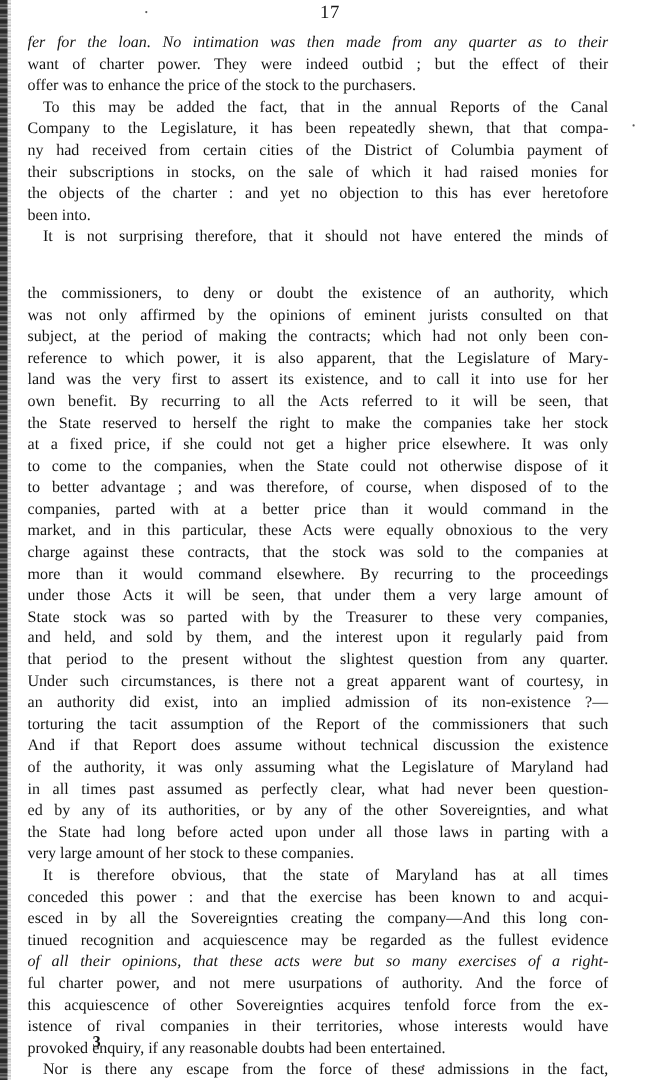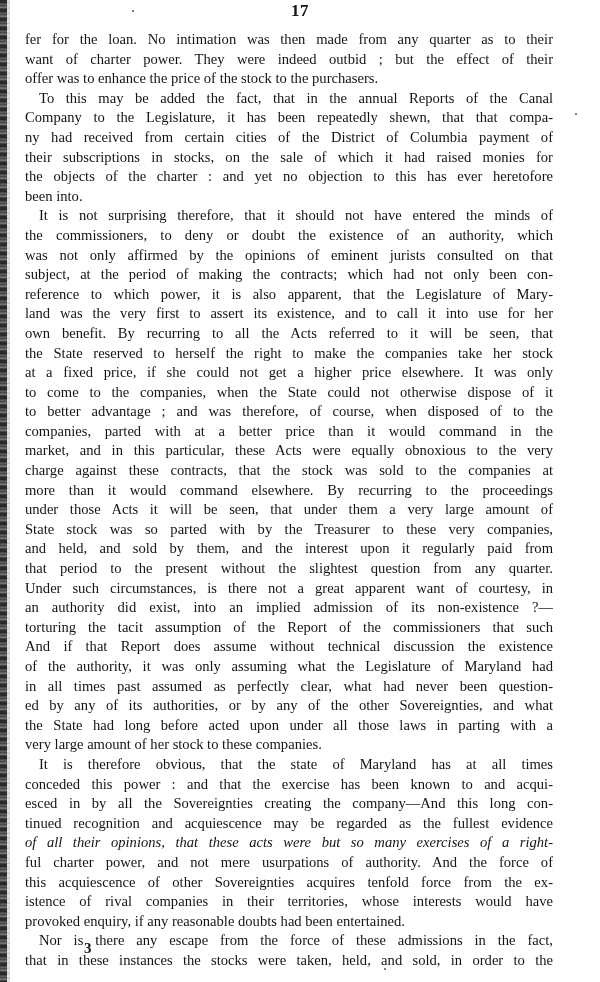--- a/index.html
+++ b/index.html
@@ -32,21 +32,21 @@
       background: repeating-linear-gradient(180deg, #bdbdbd 0px, #e6e6e6 2px, #9a9a9a 3px, #f0f0f0 5px);
       opacity: 0.7;
     }
     .page-number {
       position: absolute;
       top: 1px;
       left: 0;
       width: 600px;
       text-align: center;
       font-size: 17px;
-      font-weight: bold;
+      font-weight: normal;
       letter-spacing: 0.5px;
     }
     .text-block {
       position: absolute;
       left: 25px;
       top: 30px;
       width: 528px;
     }
     .line {
       display: block;
@@ -84,37 +84,37 @@
 <body>
 
 <div class="binding-edge"></div>
 <div class="binding-edge-2"></div>
 
 <div class="page-number">17</div>
 
 <div class="text-block">
 
   <div>
-    <span class="line" style="white-space: normal; overflow: hidden;">fer for the loan.   No intimation was then made from any quarter as to their</span>
+    <span class="line" style="white-space: normal; overflow: hidden; font-style: italic;">fer for the loan.   No intimation was then made from any quarter as to their</span>
     <span class="line" style="white-space: normal; overflow: hidden;">want of charter power.   They were indeed outbid ; but the effect of their</span>
     <span class="line last" style="white-space: nowrap;">offer was to enhance the price of the stock to the purchasers.</span>
   </div>
 
   <div>
     <span class="line indent" style="white-space: normal; overflow: hidden;">To this may be added the fact, that in the annual Reports of the Canal</span>
     <span class="line" style="white-space: normal; overflow: hidden;">Company to the Legislature, it has been repeatedly shewn, that that compa-</span>
     <span class="line" style="white-space: normal; overflow: hidden;">ny had received from certain cities of the District of Columbia payment of</span>
     <span class="line" style="white-space: normal; overflow: hidden;">their subscriptions in stocks, on the sale of which it had raised monies for</span>
     <span class="line" style="white-space: normal; overflow: hidden;">the objects of the charter :  and yet no objection to this has ever heretofore</span>
     <span class="line last" style="white-space: nowrap;">been into.</span>
   </div>
 
   <div>
     <span class="line indent" style="white-space: normal; overflow: hidden;">It is not surprising therefore, that it should not have entered the minds of</span>
-    <span class="line" style="white-space: normal; overflow: hidden;">the commissioners, to deny or doubt the existence of an authority, which</span>
+    <span class="line" style="white-space: normal; overflow: hidden; margin-top: 32px;">the commissioners, to deny or doubt the existence of an authority, which</span>
     <span class="line" style="white-space: normal; overflow: hidden;">was not only affirmed by the opinions of eminent jurists consulted on that</span>
     <span class="line" style="white-space: normal; overflow: hidden;">subject, at the period of making the contracts; which had not only been con-</span>
     <span class="line" style="white-space: normal; overflow: hidden;">reference to which power, it is also apparent, that the Legislature of Mary-</span>
     <span class="line" style="white-space: normal; overflow: hidden;">land was the very first to assert its existence, and to call it into use for her</span>
     <span class="line" style="white-space: normal; overflow: hidden;">own benefit.   By recurring to all the Acts referred to it will be seen, that</span>
     <span class="line" style="white-space: normal; overflow: hidden;">the State reserved to herself the right to make the companies take her stock</span>
     <span class="line" style="white-space: normal; overflow: hidden;">at a fixed price, if she could not get a higher price elsewhere.   It was only</span>
     <span class="line" style="white-space: normal; overflow: hidden;">to come to the companies, when the State could not otherwise dispose of it</span>
     <span class="line" style="white-space: normal; overflow: hidden;">to better advantage ; and was therefore, of course, when disposed of to the</span>
     <span class="line" style="white-space: normal; overflow: hidden;">companies, parted with at a better price than it would command in the</span>

